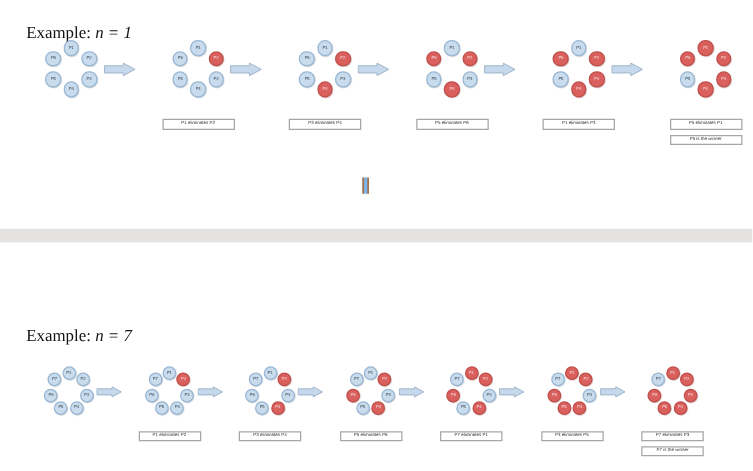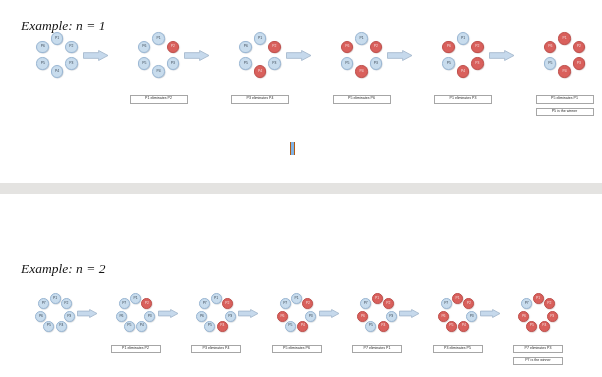--- a/index.html
+++ b/index.html
@@ -14,21 +14,21 @@
   .page{position:absolute;left:0;top:0;width:602px;height:377px;}
 
   
   .heading{
     position:absolute;
     font-family:"Liberation Serif", serif;
     font-size:13.5px;
     color:#141414;
     white-space:nowrap;
   }
-  .heading .ital{font-style:italic;text-align:right;}
+  .heading .ital{text-align:right;}
   .heading .math{font-style:italic;font-family:"Liberation Serif",serif;}
 
   
   .band{
     position:absolute;left:0;width:602px;height:11px;
     background:#e4e3e1;
   }
   
   .caret{
     position:absolute;width:3px;height:13px;
@@ -169,21 +169,21 @@
       <div class="caption" style="left: 535.5px; top: 95px; width: 58px; height: 8.5px;">P5 eliminates P1</div>
       <div class="caption" style="left: 535.5px; top: 107.5px; width: 58px; height: 8.5px;">P5 is the winner</div>
     </div>
 
   <div class="caret" style="left:290px;top:142px;"></div>
 
   <div class="band" style="top:183px;"></div>
 
   <div class="heading" style="left:21px;top:261px;">
     <span class="ital">Example:</span>
-    <span class="math">n = 2</span>
+    <span class="math">n = 7</span>
   </div>
 
   <div id="sec1">
       <div class="stage" style="left: 35px; top: 293px; width: 40px; height: 40px;">
         <div class="node" style="left: 14.5px; top: 0px; width: 11px; height: 11px;">P1</div>
         <div class="node" style="left: 25.8366px; top: 5.4594px; width: 11px; height: 11px;">P2</div>
         <div class="node" style="left: 28.6365px; top: 17.7266px; width: 11px; height: 11px;">P3</div>
         <div class="node" style="left: 20.7913px; top: 27.564px; width: 11px; height: 11px;">P4</div>
         <div class="node" style="left: 8.20869px; top: 27.564px; width: 11px; height: 11px;">P5</div>
         <div class="node" style="left: 0.363545px; top: 17.7266px; width: 11px; height: 11px;">P6</div>

